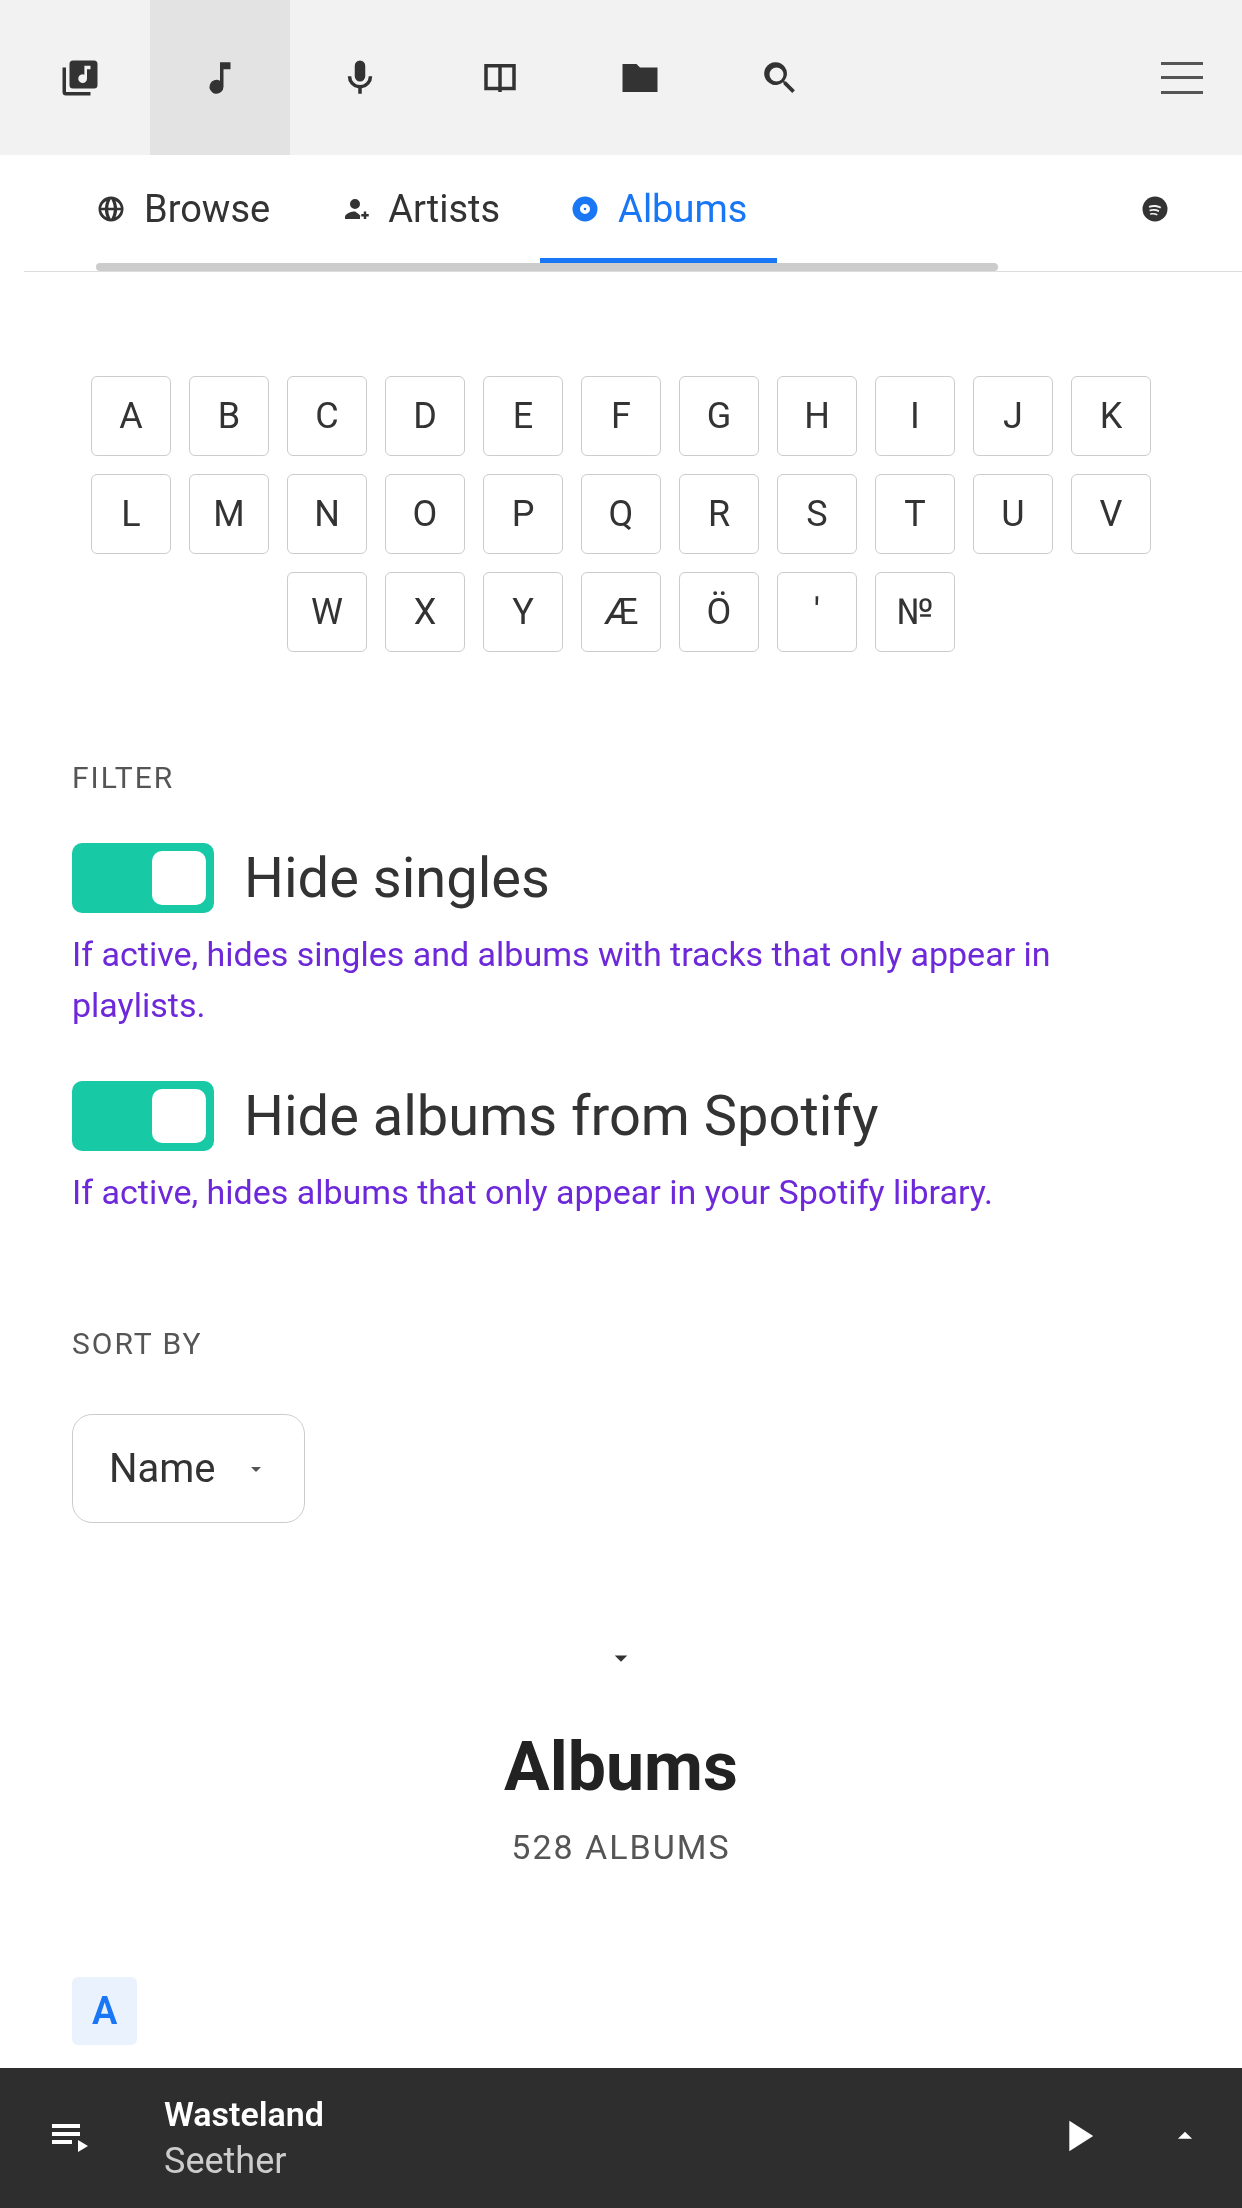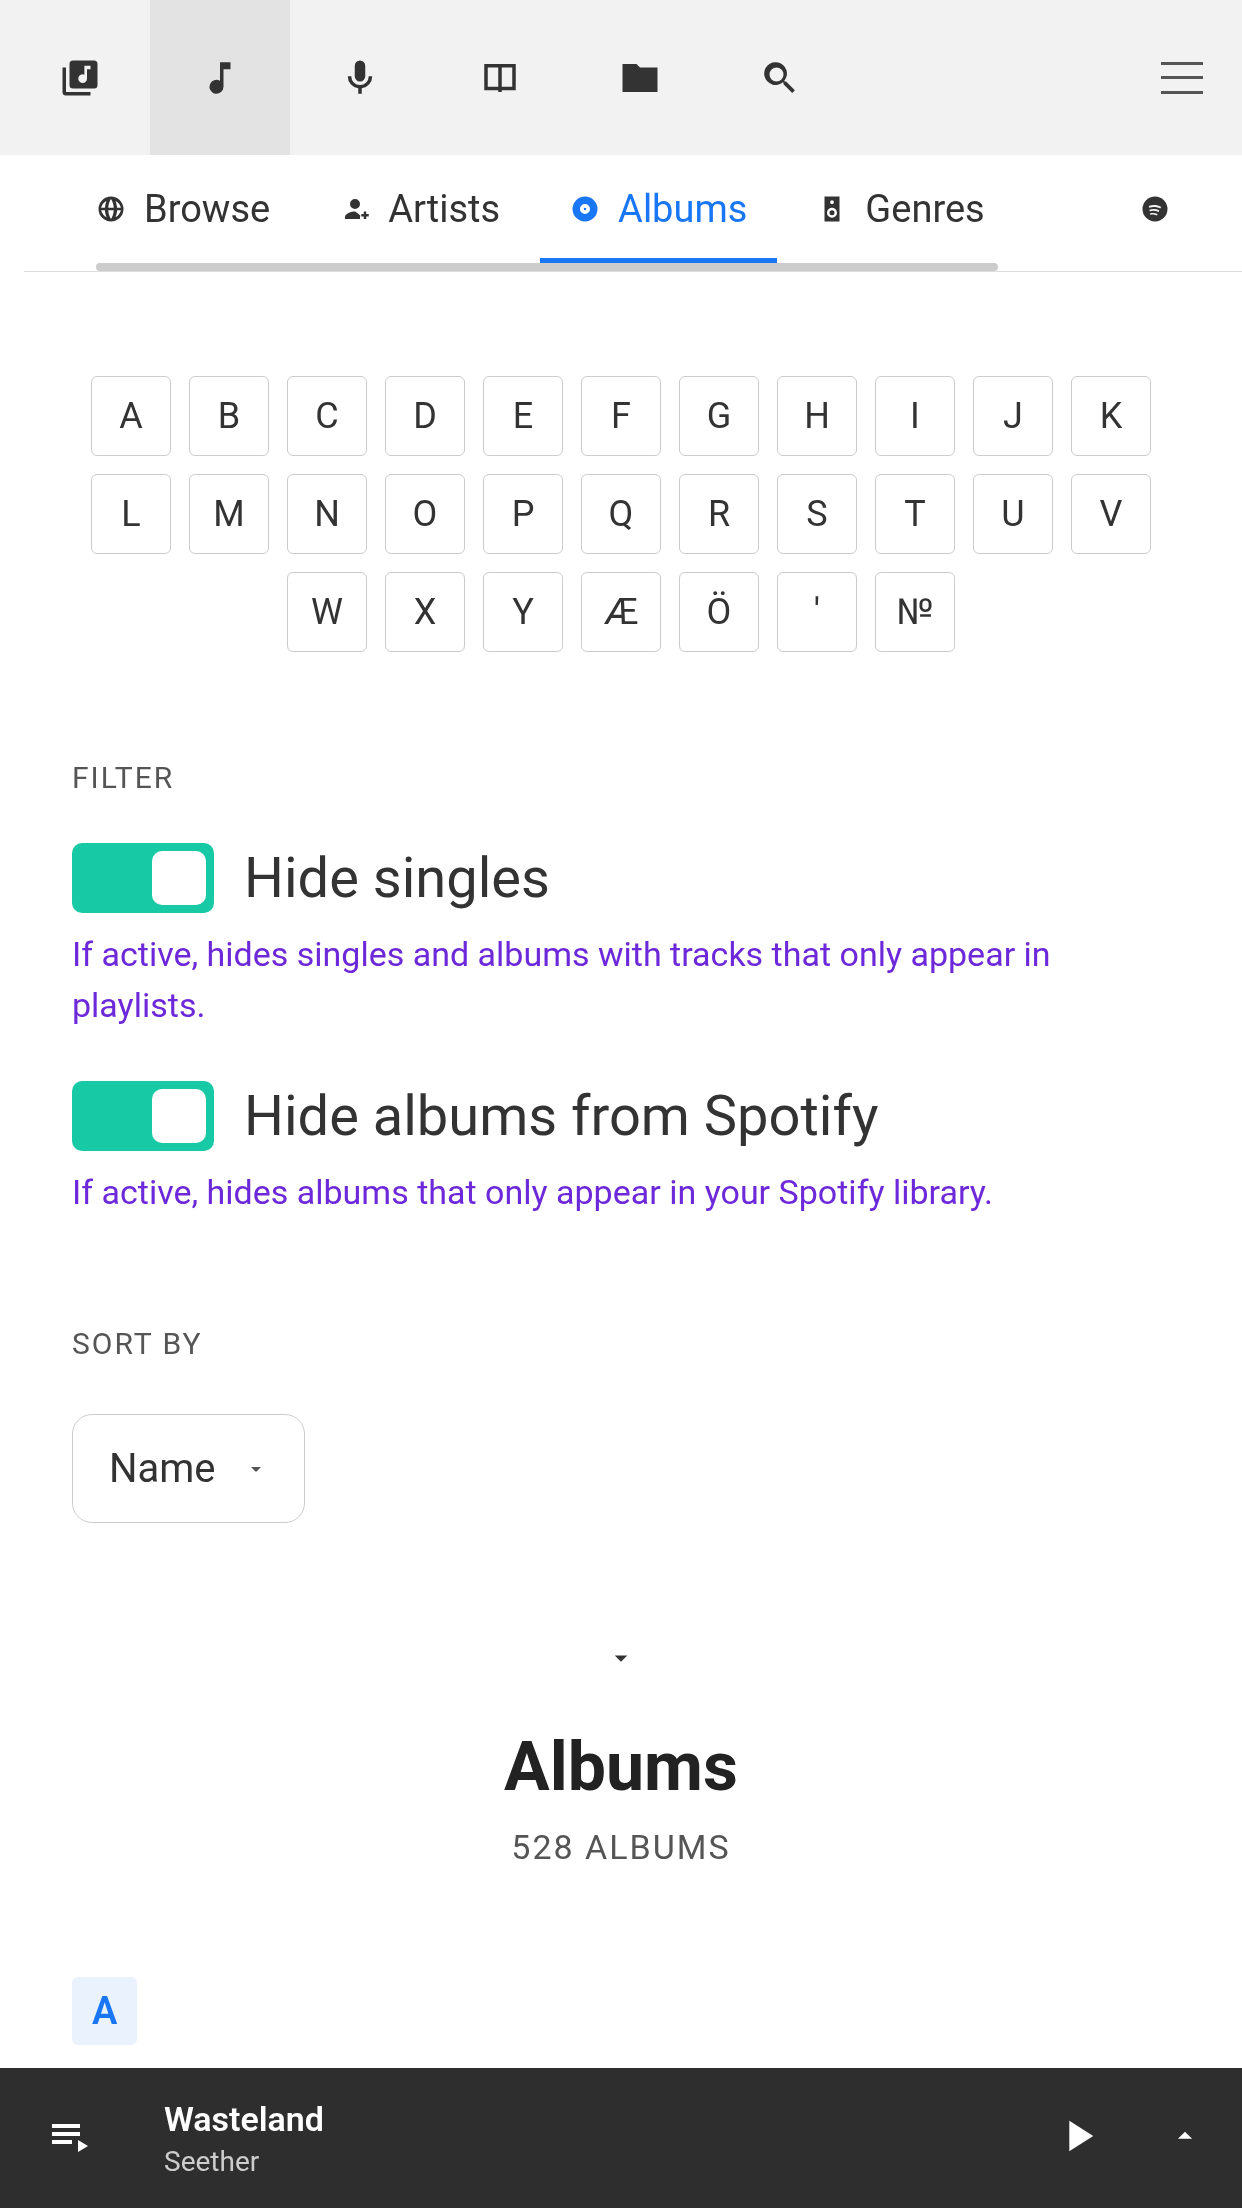--- a/index.html
+++ b/index.html
@@ -199,21 +199,21 @@
   background: #2e2e2e;
   color: #fff;
   display:flex;
   align-items:center;
   padding: 0 40px;
   gap: 64px;
 }
 .now-playing .queue-icon svg { width:60px; height:48px; fill:#fff; }
 .now-playing .track { flex:1; }
 .now-playing .track-title { font-size:34px; font-weight:600; }
-.now-playing .track-artist { font-size:28px; color:#ccc; margin-top:6px; }
+.now-playing .track-artist { font-size:36px; color:#ccc; margin-top:6px; }
 .now-playing .play-btn svg { width:52px; height:52px; fill:#fff; }
 .now-playing .expand-btn svg { width:34px; height:34px; fill:#fff; }
 </style>
 </head>
 <body>
 
 <div class="top-toolbar">
   <div class="tab">
     <svg viewBox="0 0 24 24">
         <path d="M20 2H8a2 2 0 0 0-2 2v12a2 2 0 0 0 2 2h12a2 2 0 0 0 2-2V4a2 2 0 0 0-2-2zm-2 5h-2v5.4a2.5 2.5 0 1 1-1.5-2.3V5H18v2zM4 6H2v14a2 2 0 0 0 2 2h14v-2H4V6z"></path>
@@ -266,26 +266,20 @@
       <svg viewBox="0 0 24 24">
           <path d="M12 12a4 4 0 1 0-4-4 4 4 0 0 0 4 4zm0 2c-3 0-8 1.5-8 4.5V20h12v-1.5c0-.4.1-.8.3-1.2C14.5 15.4 12 14 12 14zm7 0v2h-2v2h2v2h2v-2h2v-2h-2v-2h-2z"></path>
         </svg>
       <span>Artists</span>
     </div>
     <div class="subnav-item active">
       <svg viewBox="0 0 24 24">
           <path d="M12 2a10 10 0 1 0 0 20 10 10 0 0 0 0-20zm0 14a4 4 0 1 1 0-8 4 4 0 0 1 0 8zm0-5a1 1 0 1 0 1 1 1 1 0 0 0-1-1z"></path>
         </svg>
       <span>Albums</span>
-    </div>
-    <div class="subnav-item">
-      <svg viewBox="0 0 24 24">
-          <path d="M6 2h12v20H6V2zm6 3a1.5 1.5 0 1 0 0 3 1.5 1.5 0 0 0 0-3zm0 6a4 4 0 1 0 0 8 4 4 0 0 0 0-8zm0 6a2 2 0 1 1 0-4 2 2 0 0 1 0 4z"></path>
-        </svg>
-      <span>Genres</span>
     </div>
     <div class="subnav-spacer"></div>
     <div class="subnav-item" style="padding-right:0;">
       <svg viewBox="0 0 24 24">
           <circle cx="12" cy="12" r="10"></circle>
           <path fill="#f2f2f2" d="M7 9.5c3.5-1 7-.8 10 .8l-.8 1.3c-2.6-1.4-5.7-1.6-8.8-.7L7 9.5zm.5 3c2.8-.8 5.6-.6 8 .7l-.7 1.2c-2.1-1.1-4.5-1.3-7-.6l-.3-1.3zm.5 3c2.2-.6 4.3-.4 6.2.6l-.7 1.1c-1.6-.8-3.4-1-5.2-.5l-.3-1.2z"></path>
         </svg>
     </div>
   </div>
   <div class="scroll-indicator"></div>

